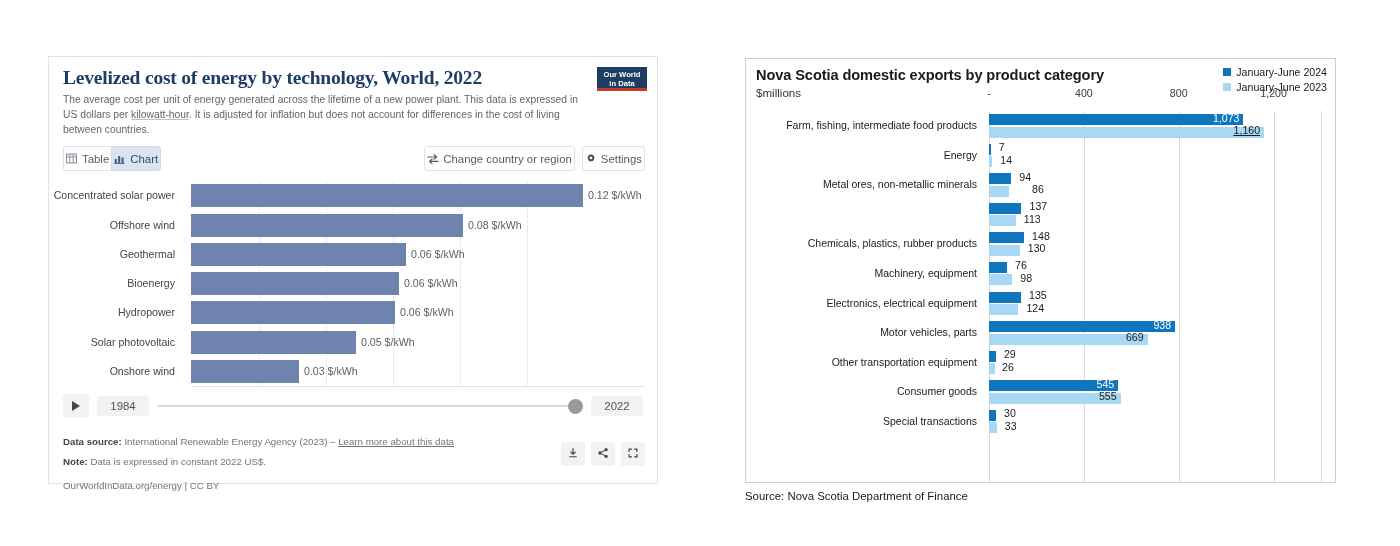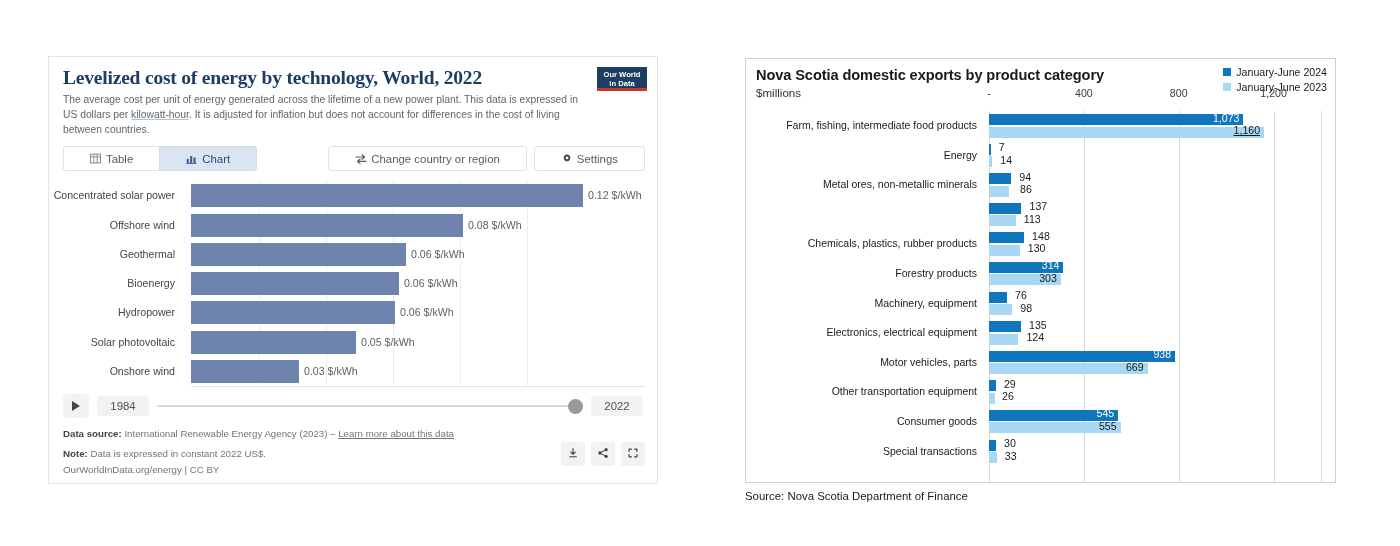--- a/index.html
+++ b/index.html
@@ -39,21 +39,21 @@
   }
   .owid-controls{
     display:flex; align-items:center; justify-content:space-between;
     padding:9px 12px 8px 14px;
   }
   .ctl-group{display:flex; gap:0px;}
   .ctl-right{display:flex; gap:7px;}
   .ctl-btn{
     display:flex;align-items:center;gap:5px;
     border:1px solid #e0e2e5; background:#fff; color:#525c66;
-    font-size:11.4px; padding:4px 26px; border-radius:3px;
+    font-size:11.4px; padding:4px 2px; border-radius:3px;
     box-sizing:border-box; height:25px; white-space:nowrap;
     cursor:pointer;
   }
   .ctl-btn.tab-left{border-radius:3px 0 0 3px; border-right:none;}
   .ctl-btn.tab-right{border-radius:0 3px 3px 0; background:#dbe5f1; color:#2f4a6d; border-color:#cfdbe9;}
   .mini-ico{display:inline-block;width:11px;height:11px;flex:0 0 auto;}
   .mini-ico svg{display:block;}
 
   .owid-chart{position:relative; height:205px; margin:2px 0 0 0;}
   .owid-gridcol{position:absolute; top:0; bottom:0; width:1px; background:#ededed;}
@@ -88,21 +88,21 @@
     padding:4px 9px; min-width:34px; text-align:center;
   }
   .track-wrap{flex:1; position:relative; height:24px; display:flex;align-items:center;}
   .track{height:1.6px;background:#d8d8d8;width:100%;border-radius:2px;}
   .knob{
     position:absolute; right:0px; width:15px;height:15px;border-radius:50%;
     background:#9a9a9a; cursor:pointer;
   }
 
   .owid-foot{padding:4px 14px 0 14px; position:relative;}
-  .foot-line{font-size:9.7px; color:#6b767f; line-height:1.62;}
+  .foot-line{font-size:9.7px; color:#6b767f; line-height:1.62;margin-top:8px;}
   .foot-line b{color:#3c4750; font-weight:700;}
   .foot-line a{color:#6b767f; text-decoration:underline;}
   .foot-acts{position:absolute; right:12px; top:20px; display:flex; gap:6px;}
   .act-btn{
     width:24px;height:24px;background:#f2f2f2;border-radius:3px;
     display:flex;align-items:center;justify-content:center;cursor:pointer;
   }
 
   
   #ns-panel{
@@ -330,43 +330,36 @@
         <div class="ns-b1" style="width: 2px; background: rgb(15, 117, 188);"></div>
         <div class="ns-b2" style="width: 3.32px; background: rgb(168, 216, 243);"></div>
         <div class="ns-v ns-v1" style="left: 252.66px; color: rgb(26, 26, 26);">7</div>
         <div class="ns-v ns-v2" style="left: 254.32px; color: rgb(26, 26, 26);">14</div>
       </div>
       <div class="ns-row">
         <div class="ns-cat">Metal ores, non-metallic minerals</div>
         <div class="ns-b1" style="width: 22.2914px; background: rgb(15, 117, 188);"></div>
         <div class="ns-b2" style="width: 20.3943px; background: rgb(168, 216, 243);"></div>
         <div class="ns-v ns-v1" style="left: 273.291px; color: rgb(26, 26, 26);">94</div>
-        <div class="ns-v ns-v2" style="left: 274px; color: rgb(26, 26, 26);">86</div>
+        <div class="ns-v ns-v2" style="left: 286px; color: rgb(26, 26, 26);">86</div>
       </div>
       <div class="ns-row">
         <div class="ns-b1" style="width: 32.4886px; background: rgb(15, 117, 188);"></div>
         <div class="ns-b2" style="width: 26.7971px; background: rgb(168, 216, 243);"></div>
         <div class="ns-v ns-v1" style="left: 283.489px; color: rgb(26, 26, 26);">137</div>
         <div class="ns-v ns-v2" style="left: 277.797px; color: rgb(26, 26, 26);">113</div>
       </div>
       <div class="ns-row">
         <div class="ns-cat">Chemicals, plastics, rubber products</div>
         <div class="ns-b1" style="width: 35.0971px; background: rgb(15, 117, 188);"></div>
         <div class="ns-b2" style="width: 30.8286px; background: rgb(168, 216, 243);"></div>
         <div class="ns-v ns-v1" style="left: 286.097px; color: rgb(26, 26, 26);">148</div>
         <div class="ns-v ns-v2" style="left: 281.829px; color: rgb(26, 26, 26);">130</div>
       </div>
       <div class="ns-row">
-        <div class="ns-cat">Forestry products</div>
-        <div class="ns-b1" style="width: 74.4629px; background: rgb(15, 117, 188);"></div>
-        <div class="ns-b2" style="width: 71.8543px; background: rgb(168, 216, 243);"></div>
-        <div class="ns-v ns-v1" style="left: 313.463px; transform: translateX(-100%); color: rgb(255, 255, 255);">314</div>
-        <div class="ns-v ns-v2" style="left: 310.854px; transform: translateX(-100%); color: rgb(26, 26, 26);">303</div>
-      </div>
-      <div class="ns-row">
         <div class="ns-cat">Machinery, equipment</div>
         <div class="ns-b1" style="width: 18.0229px; background: rgb(15, 117, 188);"></div>
         <div class="ns-b2" style="width: 23.24px; background: rgb(168, 216, 243);"></div>
         <div class="ns-v ns-v1" style="left: 269.023px; color: rgb(26, 26, 26);">76</div>
         <div class="ns-v ns-v2" style="left: 274.24px; color: rgb(26, 26, 26);">98</div>
       </div>
       <div class="ns-row">
         <div class="ns-cat">Electronics, electrical equipment</div>
         <div class="ns-b1" style="width: 32.0143px; background: rgb(15, 117, 188);"></div>
         <div class="ns-b2" style="width: 29.4057px; background: rgb(168, 216, 243);"></div>

